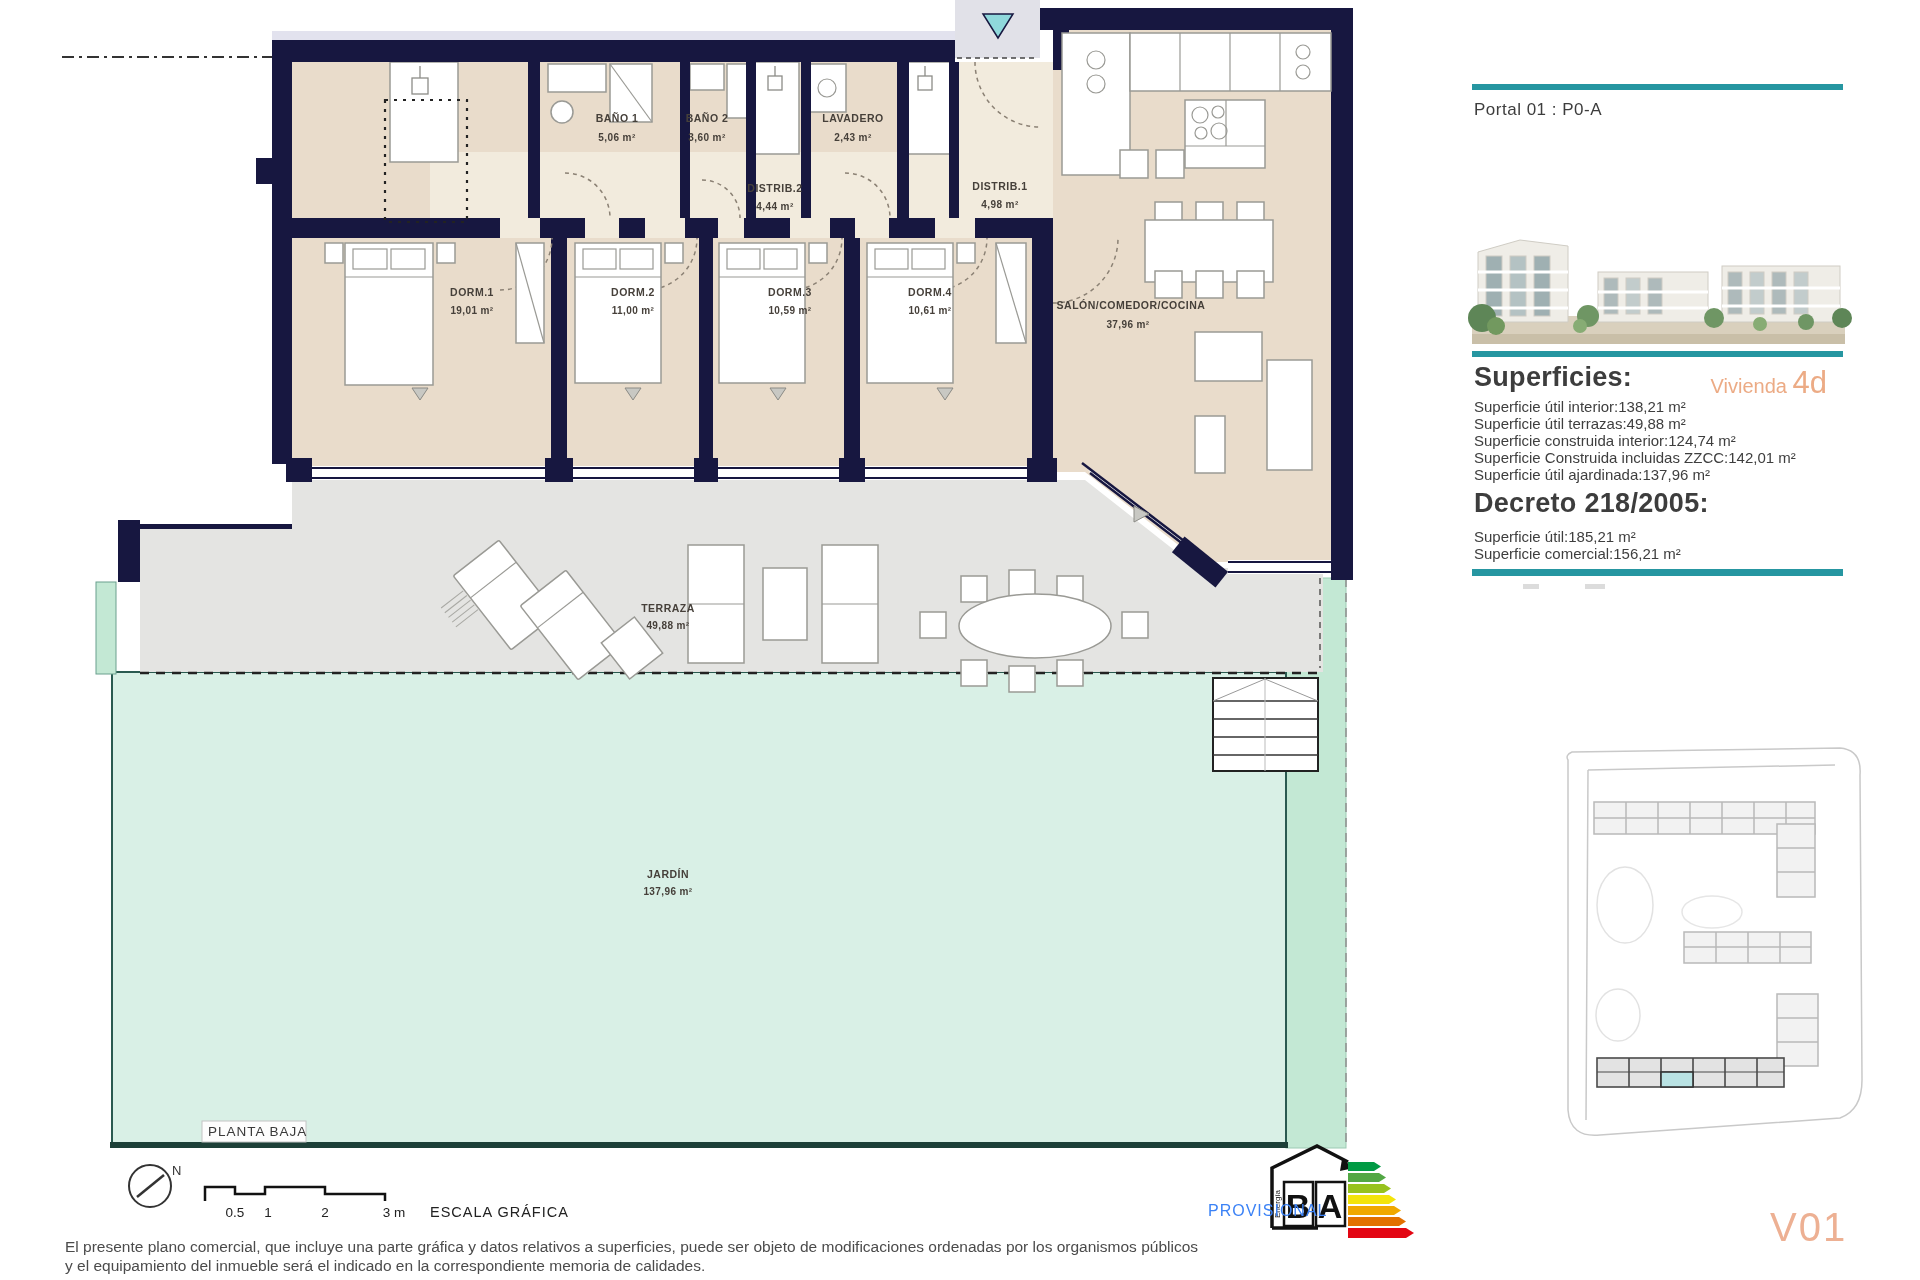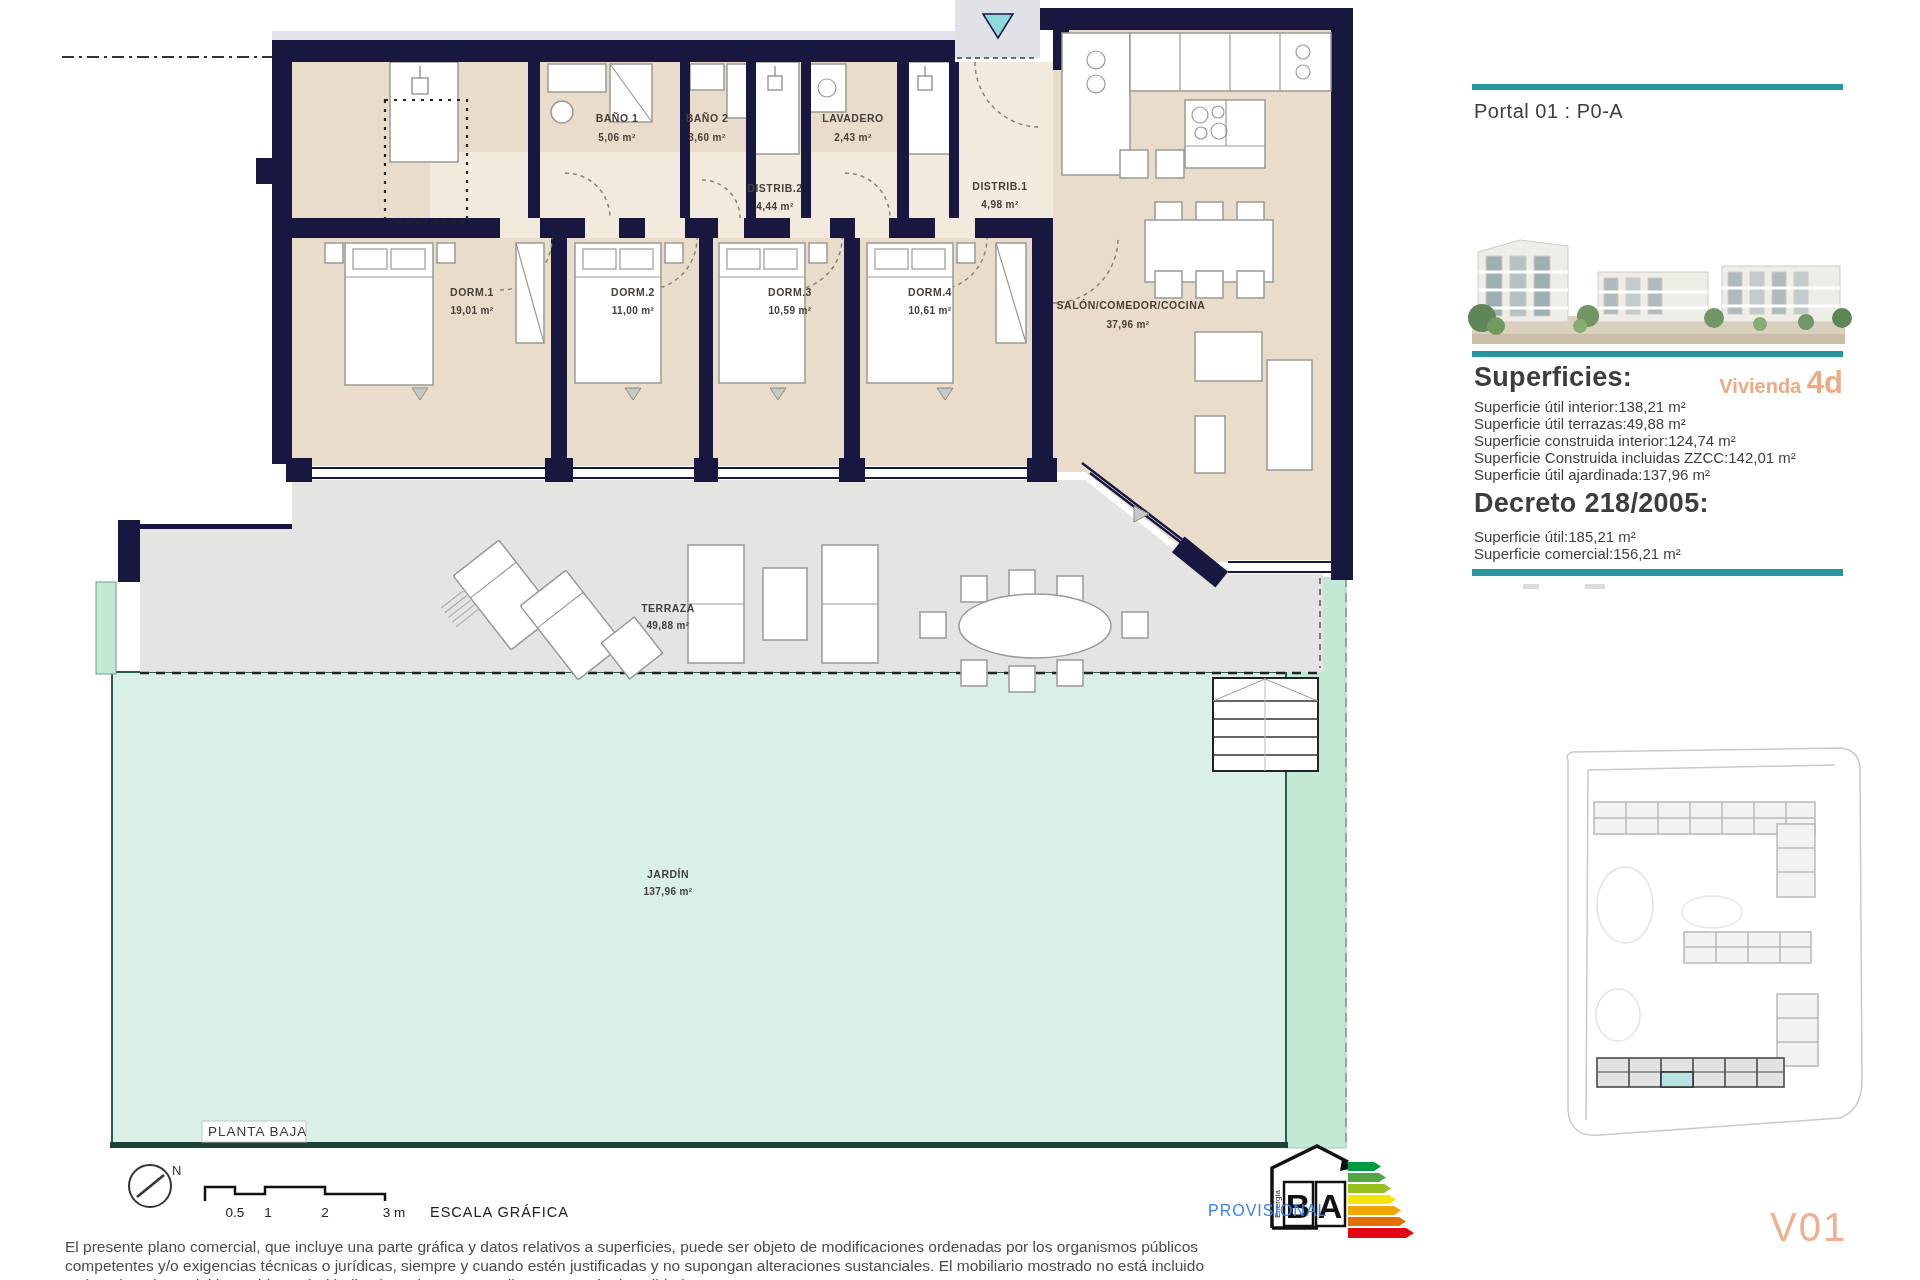--- a/index.html
+++ b/index.html
@@ -11,26 +11,26 @@
   .ra{font-size:10px;font-weight:bold;fill:#46403a;letter-spacing:.4px;text-anchor:middle;}
   .furn{stroke:#9a9a95;stroke-width:1.5;fill:#ffffff;}
   .furnl{stroke:#9a9a95;stroke-width:1.2;fill:none;}
   .arc{stroke:#8b8174;stroke-width:1.5;fill:none;stroke-dasharray:4 4;}
   .wall{fill:#171740;}
   .siteln{stroke:#c9c9c9;stroke-width:1.5;fill:none;}
   .sited{stroke:#4a4a4a;stroke-width:1.6;fill:#e3e3e3;}
   
   .sidebar{left:1472px;top:84px;width:371px;height:540px;}
   .tealbar{position:absolute;left:0;width:371px;height:6px;background:#2696a1;}
-  .portal-title{position:absolute;left:2px;top:16px;font-size:20px;color:#3d3d3d;font-weight:500;letter-spacing:.5px;}
+  .portal-title{position:absolute;left:2px;top:16px;font-size:17px;color:#3d3d3d;font-weight:500;letter-spacing:.5px;}
   .sup-row{position:absolute;left:2px;width:366px;display:flex;justify-content:flex-start;
            font-size:15px;color:#3e3e3e;}
   .sup-row .v{font-weight:400;}
   .h2{position:absolute;left:2px;font-size:27px;color:#3d3d3d;font-weight:700;letter-spacing:.3px;}
-  .vivienda{position:absolute;right:0;top:281px;color:#ecab85;font-size:20px;font-weight:700;text-align:center;}
+  .vivienda{position:absolute;right:16px;top:281px;color:#ecab85;font-size:20px;font-weight:400;text-align:center;}
   .vivienda .viv-code{font-size:31px;}
   .remnant{position:absolute;height:5px;background:#9a9a9a;opacity:.35;}
   .provisional{left:1208px;top:1202px;font-size:16px;color:#3b82f6;letter-spacing:1px;}
   .version{left:1770px;top:1205px;font-size:40px;color:#edb093;letter-spacing:2px;}
   .disclaimer{left:65px;top:1237px;width:1430px;font-size:15.5px;line-height:19px;color:#4b4b4b;}
 </style>
 </head>
 <body>
 
 <div id="stage">
@@ -484,17 +484,16 @@
     <div class="tealbar" style="top:485px;height:7px"></div>
     <div class="remnant" style="left:51px;top:500px;width:16px"></div>
     <div class="remnant" style="left:113px;top:500px;width:20px"></div>
   </div>
 
   <div class="abs provisional">PROVISIONAL</div>
   <div class="abs version">V01</div>
 
   <div class="abs disclaimer">
     <div>El presente plano comercial, que incluye una parte gráfica y datos relativos a superficies, puede ser objeto de modificaciones ordenadas por los organismos públicos</div>
-    <div>competentes y/o exigencias técnicas o jurídicas, siempre y cuando estén justificadas y no supongan alteraciones sustanciales. El mobiliario mostrado no está incluido</div>
     <div>y el equipamiento del inmueble será el indicado en la correspondiente memoria de calidades.</div>
   </div>
 
 </div>
 
 </body></html>

